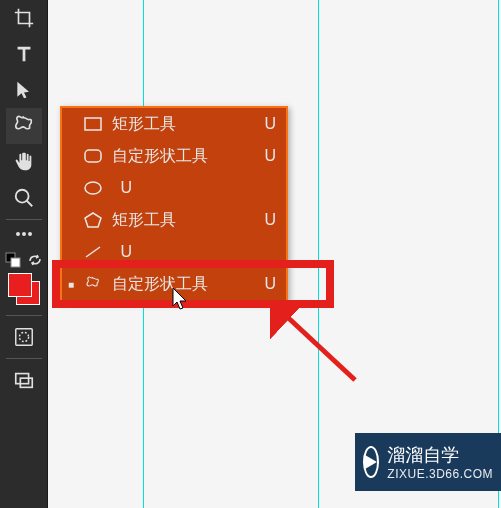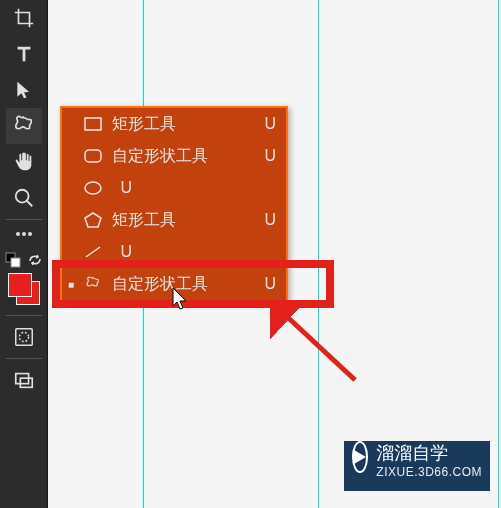--- a/index.html
+++ b/index.html
@@ -140,28 +140,28 @@
       z-index: 50;
     }
     .arrow-svg {
       position: absolute;
       left: 270px;
       top: 300px;
       pointer-events: none;
     }
     .watermark {
       position: absolute;
-      right: 11px;
+      right: 0;
       bottom: 17px;
       width: 146px;
-      height: 50px;
+      height: 58px;
       background: #1a3a5c;
       color: #fff;
       display: flex;
-      align-items: flex-start;
+      align-items: center;
       padding: 0 8px;
     }
     .watermark .play {
       width: 32px;
       height: 32px;
       border: 2px solid #fff;
       border-radius: 50%;
       display: flex;
       align-items: center;
       justify-content: center;

